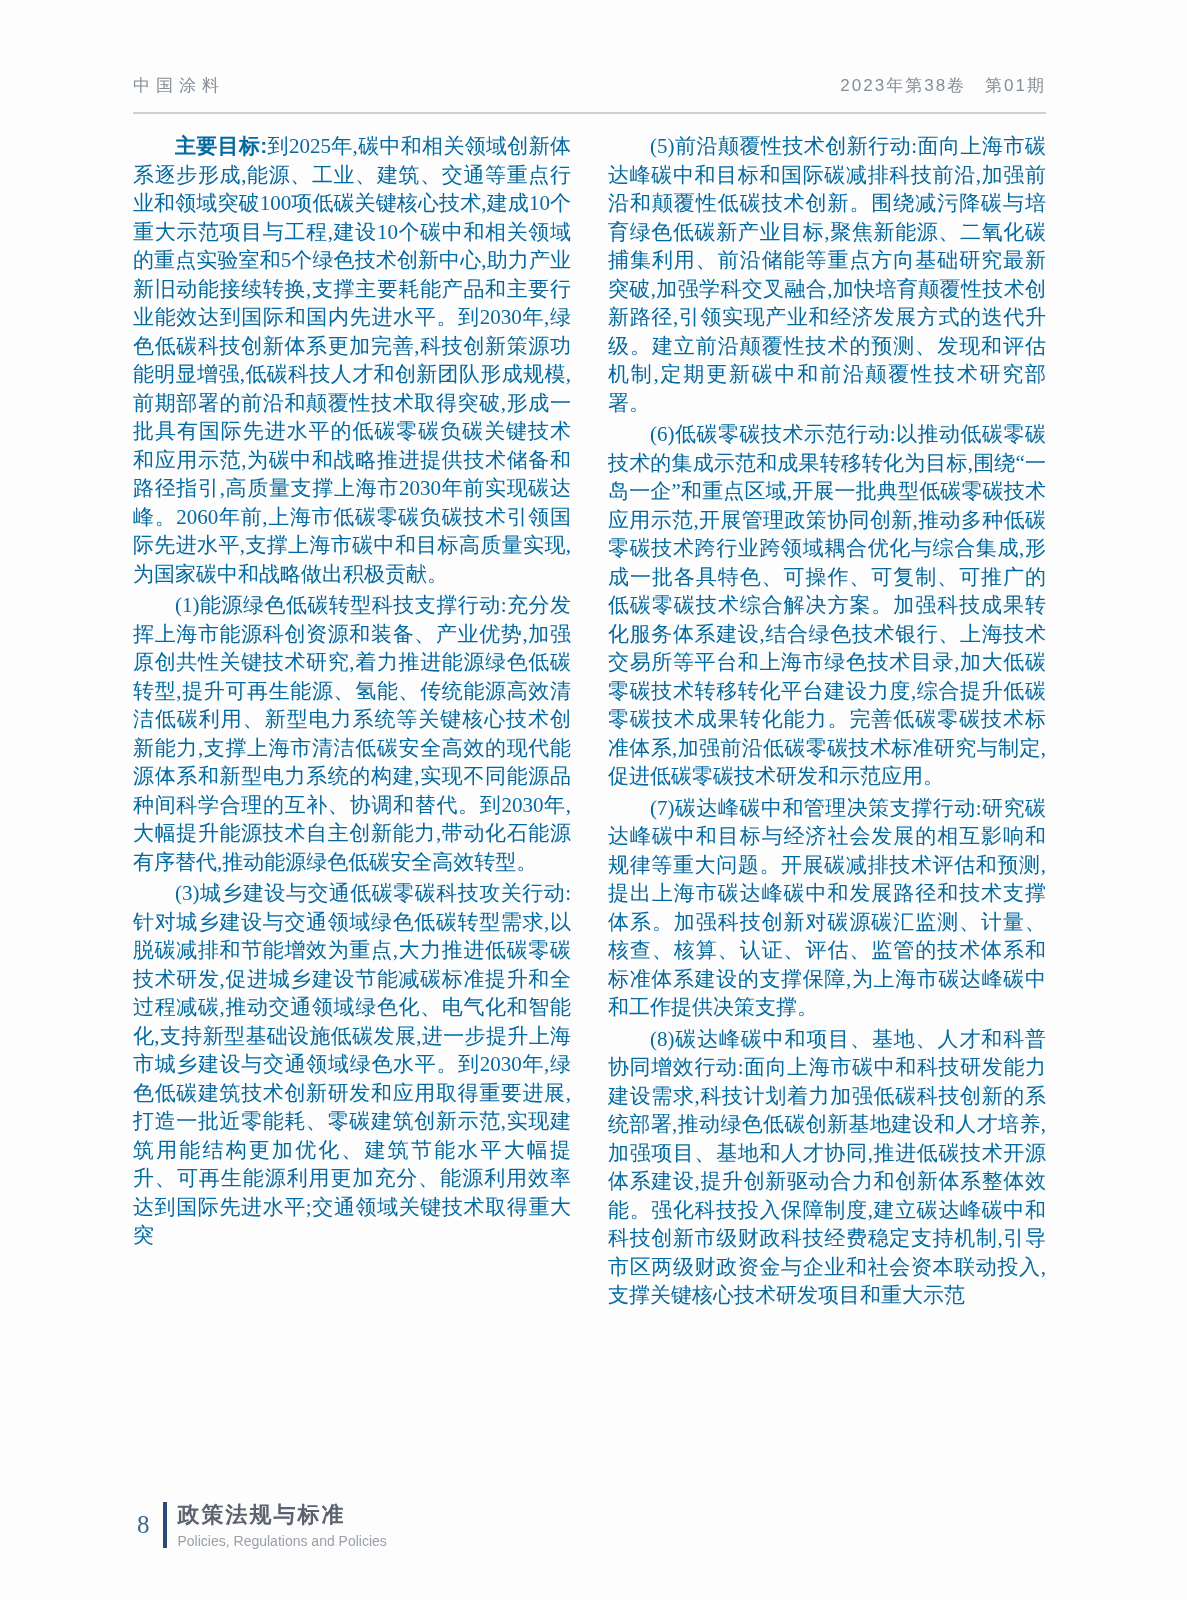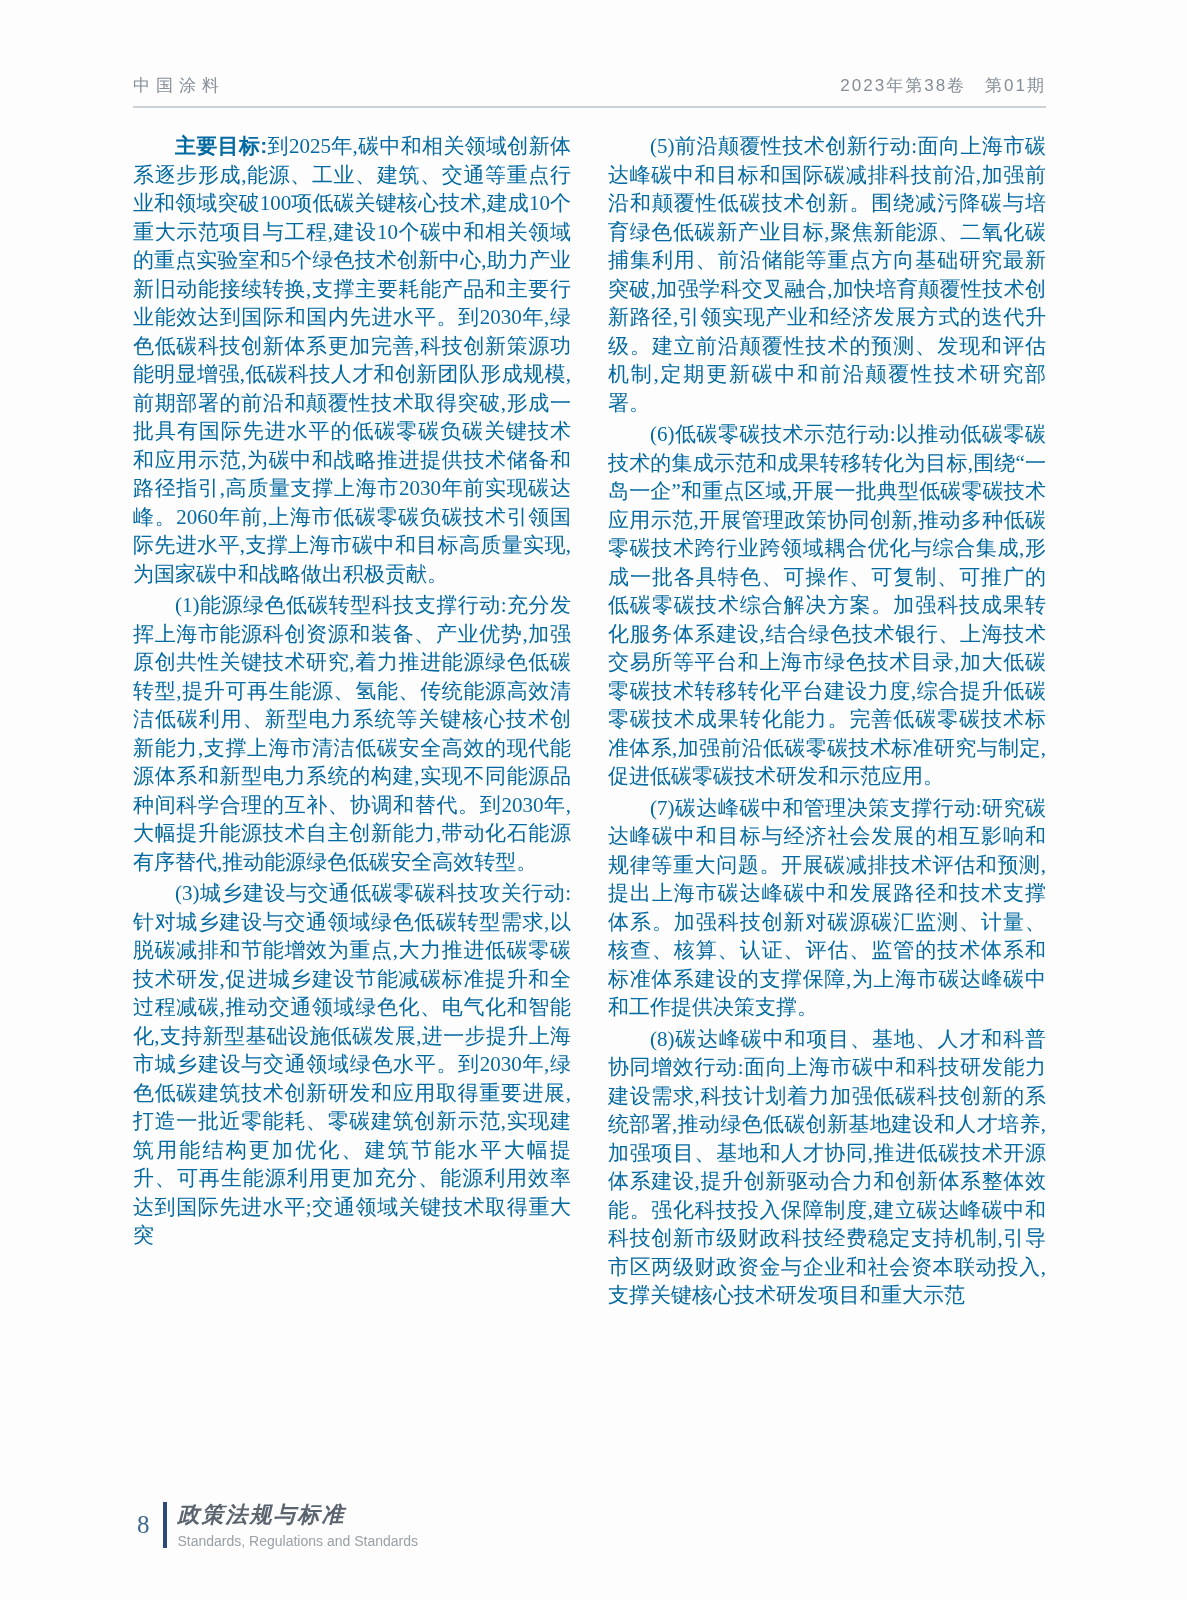--- a/index.html
+++ b/index.html
@@ -14,21 +14,21 @@
   }
   
   .hdr {
     position: absolute;
     left: 133px;
     top: 74px;
     width: 913px;
     display: flex;
     justify-content: space-between;
     align-items: flex-end;
-    padding-bottom: 9px;
+    padding-bottom: 15px;
     border-bottom: 2px solid #ccd1d6;
     font-family: "Liberation Sans", "DejaVu Sans", sans-serif;
     color: #848d96;
     font-size: 17px;
   }
   .hdr .journal { letter-spacing: 6px; }
   .hdr .issue   { letter-spacing: 2px; }
   
   .col {
     position: absolute;
@@ -67,21 +67,20 @@
     height: 46px;
     background: #2b4a75;
     margin-right: 11px;
   }
   .sec-cn {
     font-size: 22px;
     font-weight: 700;
     color: #5a636e;
     letter-spacing: 2px;
     font-family: "Liberation Sans", "DejaVu Sans", sans-serif;
-    font-style: italic;
   }
   .sec-en {
     font-size: 14px;
     color: #99a0a8;
     margin-top: 3px;
     font-family: "Liberation Sans", "DejaVu Sans", sans-serif;
   }
 </style>
 </head>
 <body>
@@ -106,17 +105,17 @@
       <p class="para"><span>(7)碳达峰碳中和管理决策支撑行动:研究碳达峰碳中和目标与经济社会发展的相互影响和规律等重大问题。开展碳减排技术评估和预测,提出上海市碳达峰碳中和发展路径和技术支撑体系。加强科技创新对碳源碳汇监测、计量、核查、核算、认证、评估、监管的技术体系和标准体系建设的支撑保障,为上海市碳达峰碳中和工作提供决策支撑。</span></p>
       <p class="para"><span>(8)碳达峰碳中和项目、基地、人才和科普协同增效行动:面向上海市碳中和科技研发能力建设需求,科技计划着力加强低碳科技创新的系统部署,推动绿色低碳创新基地建设和人才培养,加强项目、基地和人才协同,推进低碳技术开源体系建设,提升创新驱动合力和创新体系整体效能。强化科技投入保障制度,建立碳达峰碳中和科技创新市级财政科技经费稳定支持机制,引导市区两级财政资金与企业和社会资本联动投入,支撑关键核心技术研发项目和重大示范</span></p>
     </section>
   </main>
 
   <footer class="ftr">
     <span class="pageno">8</span>
     <div class="vbar"></div>
     <div>
       <div class="sec-cn">政策法规与标准</div>
-      <div class="sec-en">Standards, Regulations and Standards</div>
+      <div class="sec-en">Policies, Regulations and Policies</div>
     </div>
   </footer>
 
 </div>
 
 </body></html>

